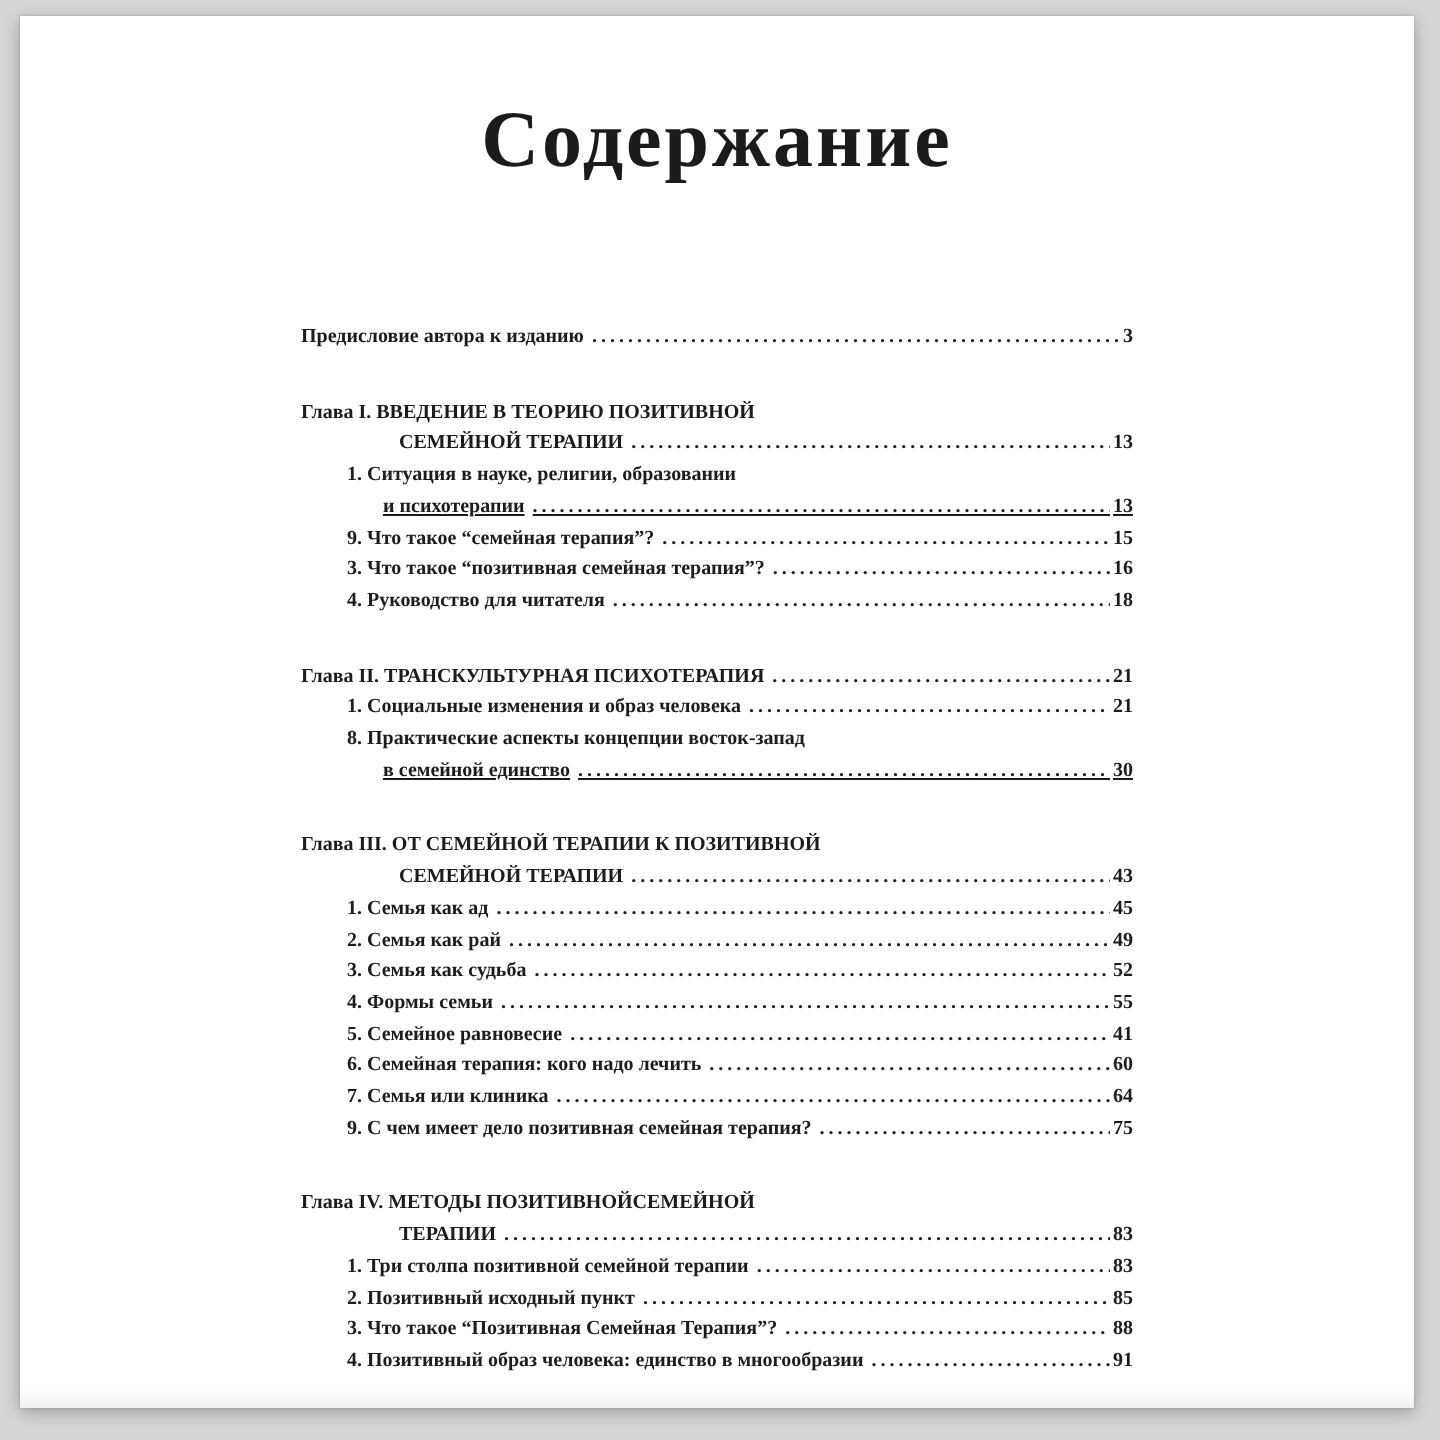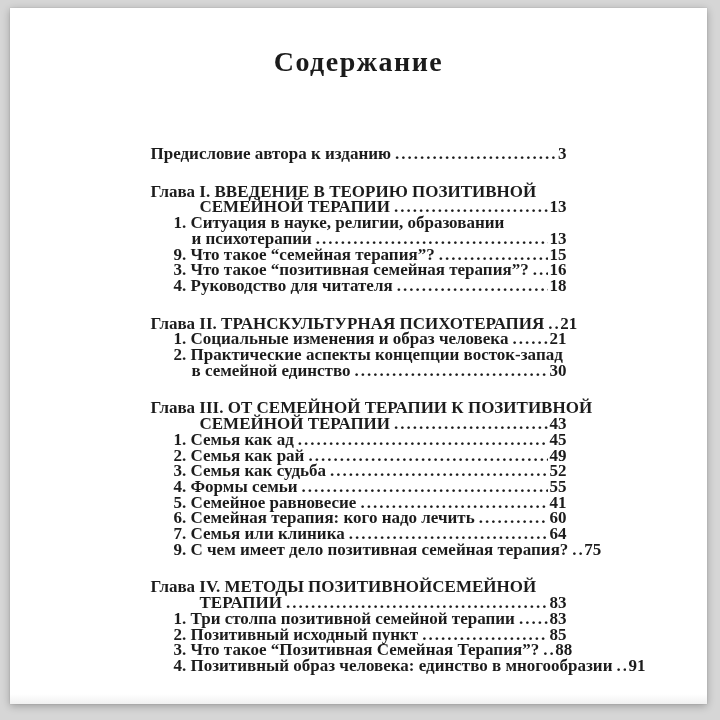--- a/index.html
+++ b/index.html
@@ -30,29 +30,29 @@
     content: "";
     position: absolute;
     left: 0; right: 0; bottom: 0;
     height: 10px;
     background: linear-gradient(to bottom, rgba(0,0,0,0), rgba(0,0,0,0.06));
     pointer-events: none;
   }
   .title {
     margin: 38px 0 0 0;
     text-align: center;
-    font-size: 28px;
+    font-size: 40px;
     font-weight: 700;
     letter-spacing: 1.5px;
     color: #1b1b1b;
   }
   .toc {
     width: 416px;
     margin: 68px auto 0 auto;
-    font-size: 17px;
+    font-size: 10px;
     line-height: 15.7px;
     font-weight: 700;
     color: #1c1c1c;
   }
   .toc-section + .toc-section { margin-top: 22px; }
   .entry { }
   .line { display: block; }
   .line.with-page {
     display: flex;
     align-items: baseline;
@@ -68,21 +68,21 @@
   .leader::after {
     content: "......................................................................................................................................................";
     letter-spacing: 2px;
   }
   .pg { flex: 0 0 auto; }
   
   .front .l-first { margin-left: 0; }
   .head  .l-first { margin-left: 0; }
   .head  .l-cont  { margin-left: 49px; justify-content: center; }
   .item  .l-first { margin-left: 23px; }
-  .item  .l-cont  { margin-left: 41px; }
+  .item  .l-cont  { margin-left: 41px; text-decoration: underline; }
 </style>
 </head>
 <body>
 
 <div class="scene">
   <div class="paper">
     <h1 class="title">Содержание</h1>
     <div class="toc">
         <section class="toc-section">
           <div class="entry front">
@@ -141,21 +141,21 @@
             </div>
           </div>
           <div class="entry item">
             <div class="line l-first with-page">
               <span class="txt">1. Социальные изменения и образ человека</span>
               <span class="leader"></span>
               <span class="pg">21</span>
             </div>
           </div>
           <div class="entry item">
-            <div class="line l-first"><span class="txt">2. Практические аспекты концепции восток-запад</span></div>
+            <div class="line l-first"><span class="txt">8. Практические аспекты концепции восток-запад</span></div>
             <div class="line l-cont with-page">
               <span class="txt">в семейной единство</span>
               <span class="leader"></span>
               <span class="pg">30</span>
             </div>
           </div>
         </section>
         <section class="toc-section">
           <div class="entry head">
             <div class="line l-first"><span class="txt">Глава III. ОТ СЕМЕЙНОЙ ТЕРАПИИ К ПОЗИТИВНОЙ</span></div>

